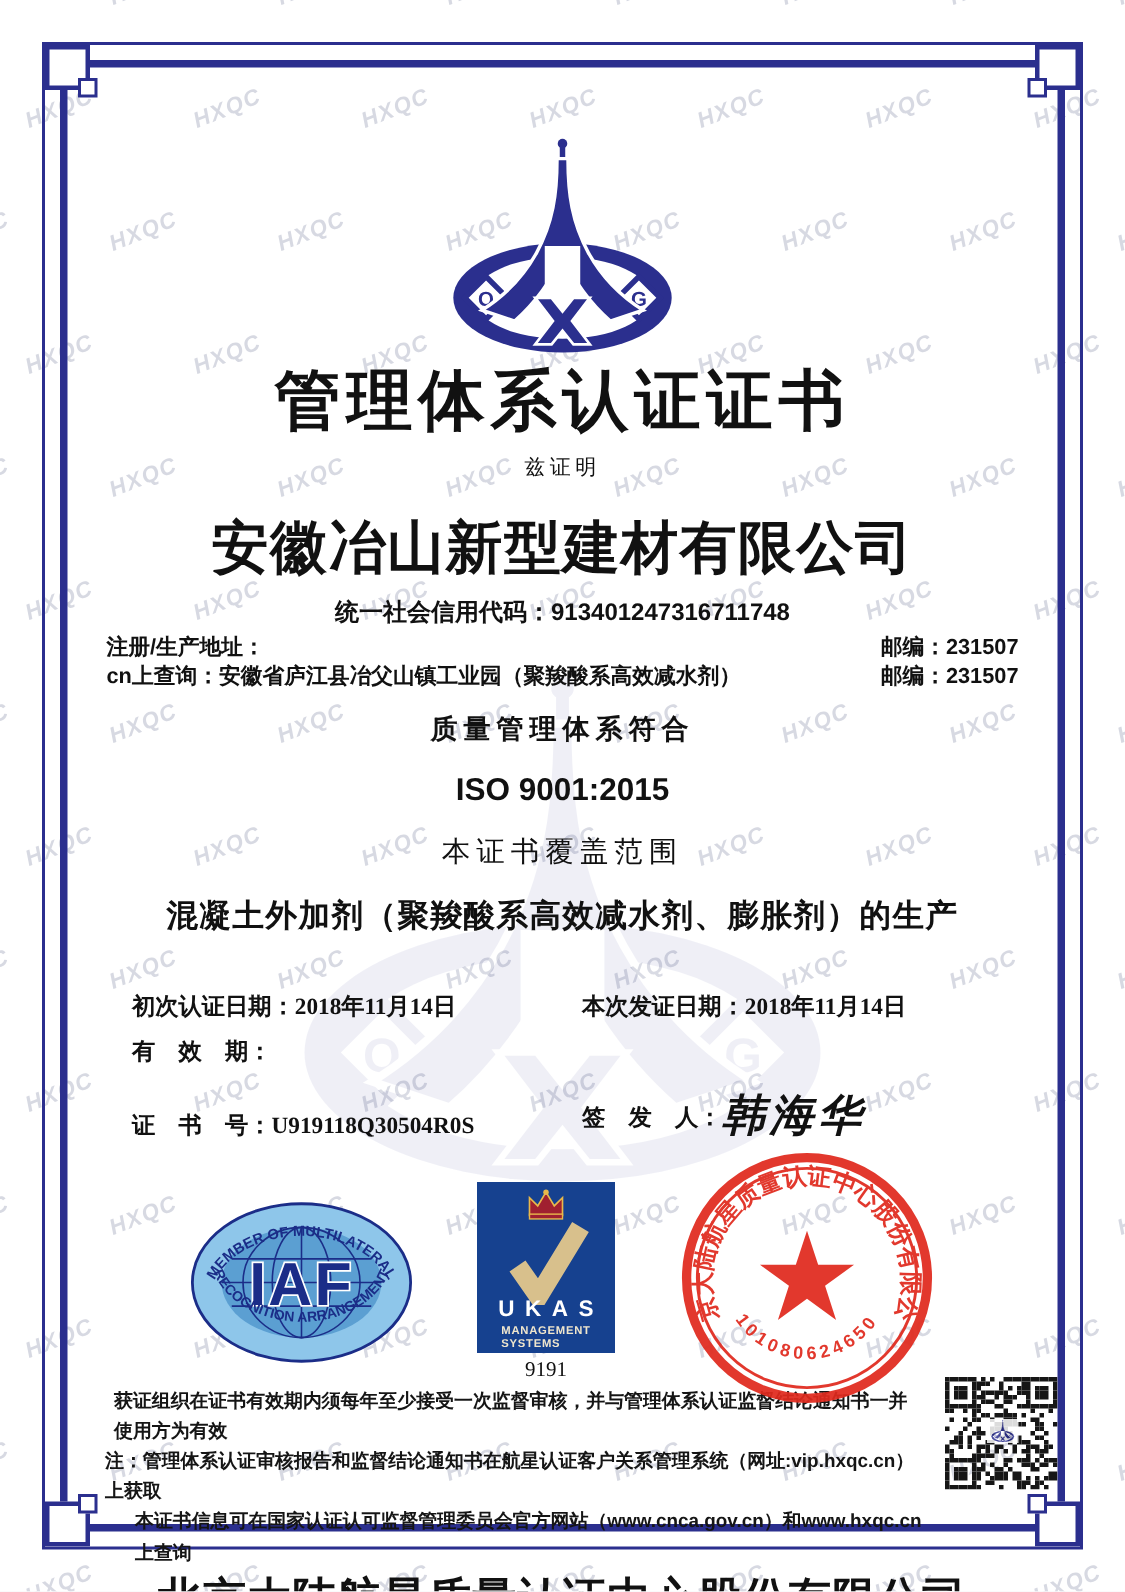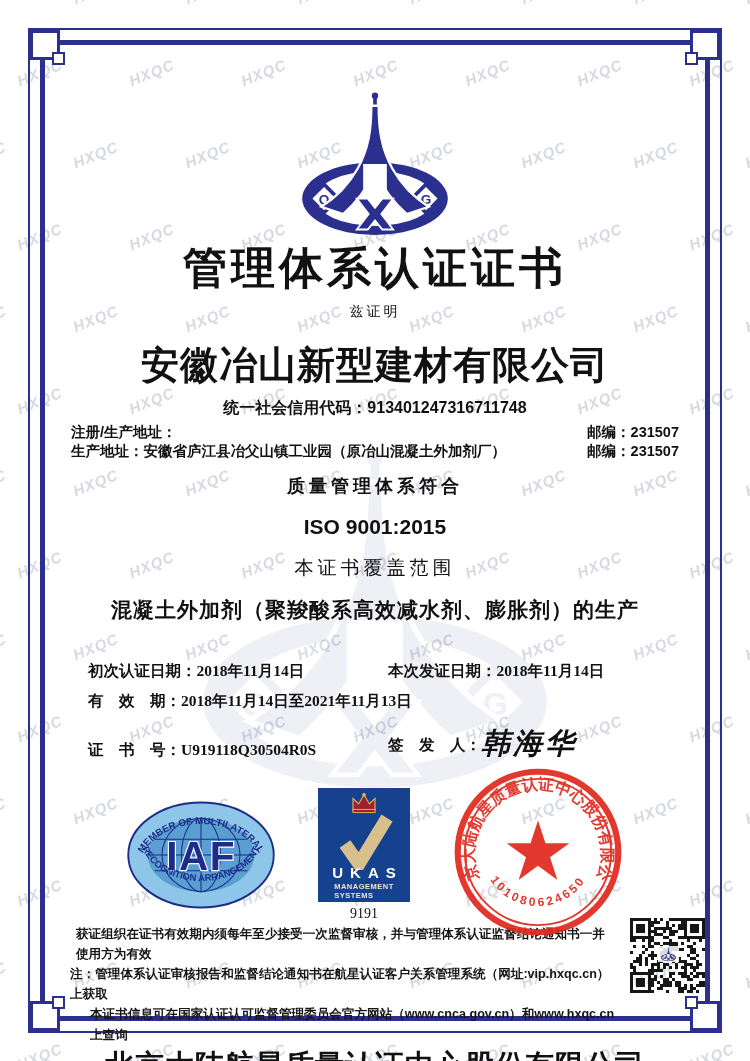--- a/index.html
+++ b/index.html
@@ -226,39 +226,38 @@
     <div class="certify">兹证明</div>
     <div class="company">安徽冶山新型建材有限公司</div>
     <div class="credit"><span>统一社会信用代码：</span><span>913401247316711748</span></div>
 
     <div class="addr-block">
       <div class="addr-row">
         <span class="addr-label">注册/生产地址：</span>
         <span class="addr-postal"><span>邮编：</span><span>231507</span></span>
       </div>
       <div class="addr-row">
-        <span class="addr-label">生产地址：</span>
-        <span class="addr-value">安徽省庐江县冶父山镇工业园（原冶山混凝土外加剂厂）</span>
+        <span class="addr-label">cn上查询：</span>
+        <span class="addr-value">安徽省庐江县冶父山镇工业园（聚羧酸系高效减水剂）</span>
         <span class="addr-postal"><span>邮编：</span><span>231507</span></span>
       </div>
     </div>
 
     <div class="sys">质量管理体系符合</div>
     <div class="standard">ISO 9001:2015</div>
     <div class="scope-title">本证书覆盖范围</div>
     <div class="scope">混凝土外加剂（聚羧酸系高效减水剂、膨胀剂）的生产</div>
 
     <div class="details">
       <div class="d-row">
         <span class="d-col1"><span>初次认证日期：</span><span>2018年11月14日</span></span>
         <span><span>本次发证日期：</span><span>2018年11月14日</span></span>
       </div>
       <div class="d-row">
         <span>有　效　期：</span>
-          <span>2018年11月14日至2021年11月13日</span>
       </div>
       <div class="d-row">
         <span class="d-col1"><span>证　书　号：</span><span>U919118Q30504R0S</span></span>
         <span><span>签　发　人：</span><span class="signature">韩海华</span></span>
       </div>
     </div>
 
     <div class="seals-row">
 
       <svg class="iaf-wrap" width="150" height="110" viewBox="0 0 200 146">

